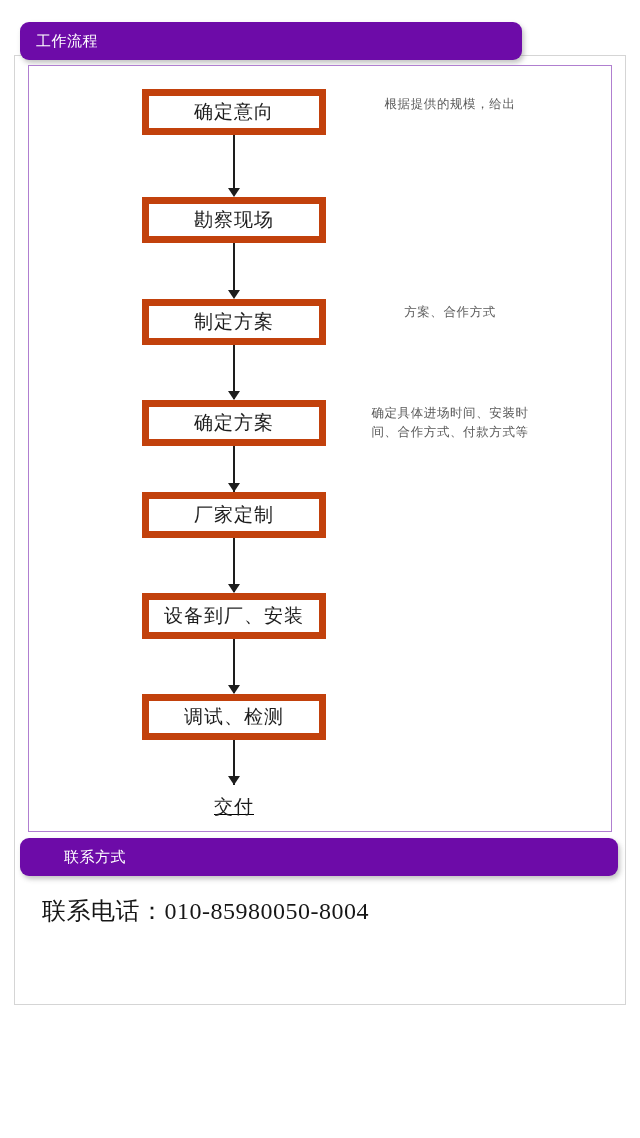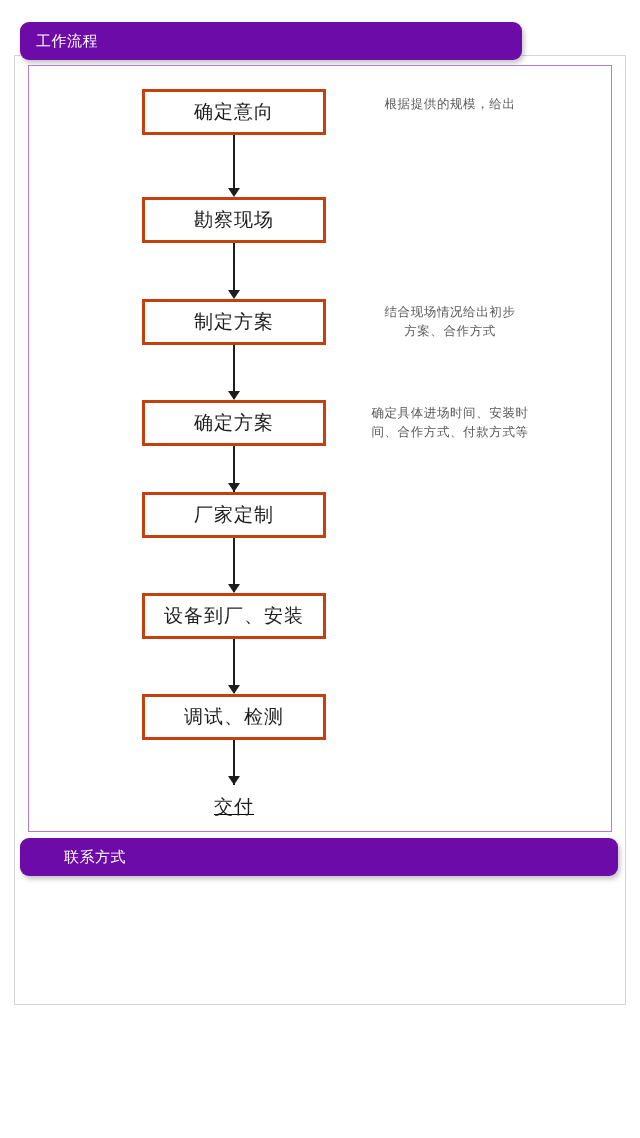--- a/index.html
+++ b/index.html
@@ -60,21 +60,21 @@
     background: #ffffff;
     box-sizing: border-box;
   }
 
   
   .flow-node {
     position: absolute;
     left: 142px;
     width: 184px;
     height: 46px;
-    border: 3px solid #c2410c;
+    border: 7px solid #c2410c;
     background: #ffffff;
     box-sizing: border-box;
     display: flex;
     align-items: center;
     justify-content: center;
   }
   .flow-node .node-label {
     font-size: 19px;
     color: #1d1d1d;
     font-family: "Liberation Sans", "DejaVu Sans", sans-serif;
@@ -169,21 +169,20 @@
 <div class="flow-node" style="top:197px">
   <span class="node-label">勘察现场</span>
 </div>
 <div class="connector" style="top:243px; height:53px"></div>
 <div class="arrow-head" style="top:290px"></div>
 
 <div class="flow-node" style="top:299px">
   <span class="node-label">制定方案</span>
 </div>
 <div class="annotation" style="top:303px">
-  <div>结合现场情况给出初步</div>
   <div>方案、合作方式</div>
 </div>
 <div class="connector" style="top:345px; height:54px"></div>
 <div class="arrow-head" style="top:391px"></div>
 
 <div class="flow-node" style="top:400px">
   <span class="node-label">确定方案</span>
 </div>
 <div class="annotation" style="top:404px">
   <div>确定具体进场时间、安装时</div>
@@ -212,13 +211,14 @@
 
 <div class="flow-terminal" style="top:790px">
   <span class="node-label">交付</span>
 </div>
 
 <div class="section-bar" id="bar-contact">
   <span class="bar-title">联系方式</span>
 </div>
 
 <div class="contact-body">
+  <div class="contact-line" id="contact-line-1">联系电话：010-85980050-8004</div>
 </div>
 
 </body></html>

